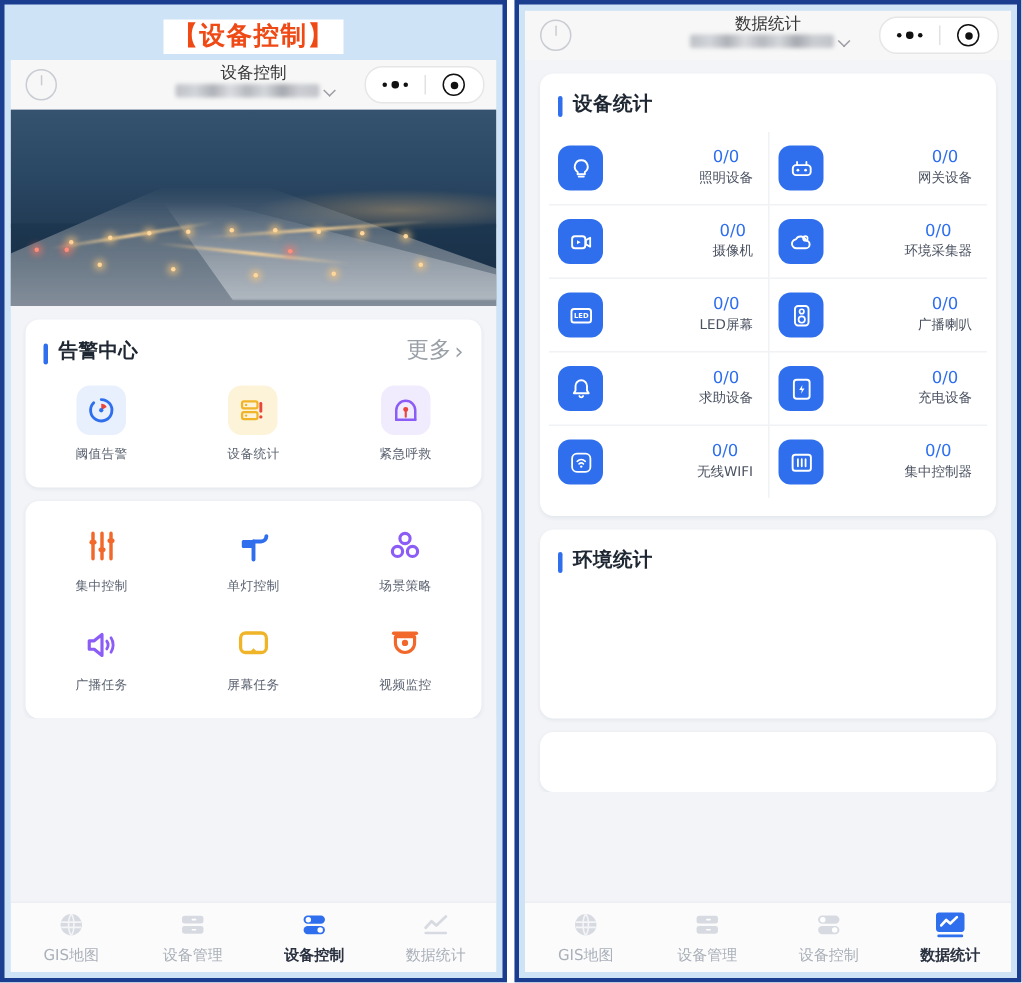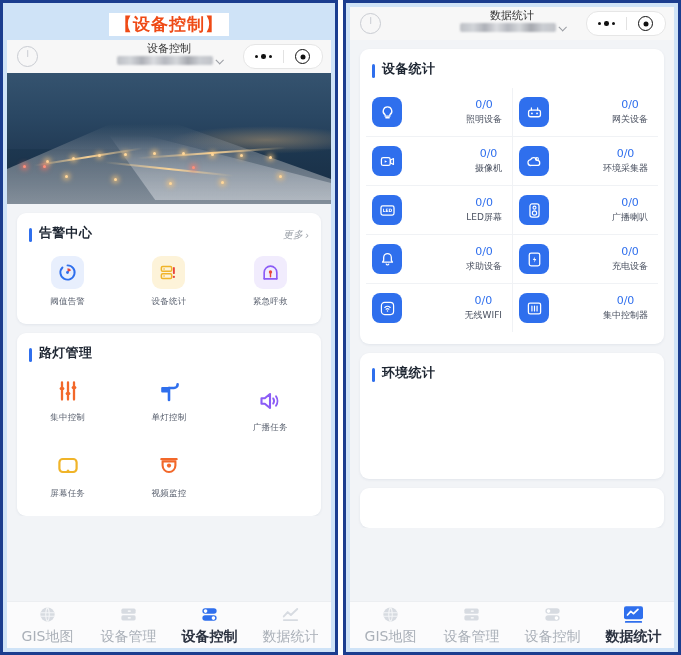--- a/index.html
+++ b/index.html
@@ -168,21 +168,21 @@
   }
   .card-head{
     display:flex;align-items:flex-end;
     padding:0 12px 0 12px;margin-bottom:10px;
   }
   .bar{
     width:3px;height:14px;background:#2f6fed;border-radius:2px;margin-right:7px;flex:none;
   }
   .card-title{font-size:13px;font-weight:bold;color:#1f2733;letter-spacing:.3px;}
   .more{
-    margin-left:auto;font-size:10px;color:#9aa0a8;display:flex;align-items:center;gap:2px;font-style:italic;
+    margin-left:auto;font-size:15px;color:#9aa0a8;display:flex;align-items:center;gap:2px;
   }
   .grid3{display:flex;flex-wrap:wrap;}
   .g-item{
     width:33.333%;
     display:flex;flex-direction:column;align-items:center;
     padding:4px 0 4px 0;
   }
   .g-item.row2{padding-top:14px;}
   .ico-box{
     width:33px;height:33px;border-radius:9px;
@@ -223,21 +223,21 @@
   .spacer{flex:1;background:#f2f4f7;}
   
   .tabbar{
     flex:none;height:46px;background:#fbfbfc;
     border-top:1px solid #eceef1;
     display:flex;align-items:center;
   }
   .tab{
     flex:1;display:flex;flex-direction:column;align-items:center;justify-content:center;gap:3px;
   }
-  .tab-lab{font-size:14px;color:#aab0b8;}
+  .tab-lab{font-size:10px;color:#aab0b8;}
   .tab.active .tab-lab{color:#2b3240;font-weight:bold;}
   .tab-ico{width:22px;height:20px;display:flex;align-items:center;justify-content:center;}
   svg{display:block;}
 </style>
 </head>
 <body>
 
 <div class="stage">
 
   <div class="panel">
@@ -343,24 +343,20 @@
                   <circle cx="12" cy="11.4" r="2.1" fill="#e8453c"></circle>
                   <path d="M12 13.4v4" stroke="#e8453c" stroke-width="1.8" stroke-linecap="round"></path>
                 </svg>
               </div>
               <div class="g-label">紧急呼救</div>
             </div>
           </div>
         </div>
 
         <div class="card">
-          <div class="card-head">
-            <div class="bar"></div>
-            <div class="card-title">路灯管理</div>
-          </div>
           <div class="grid3">
 
             <div class="g-item">
               <div class="ico-plain">
                 <svg width="24" height="24" viewBox="0 0 24 24" fill="none">
                   <path d="M6 3.5v17M12 3.5v17M18 3.5v17" stroke="#f2682a" stroke-width="2.3" stroke-linecap="round"></path>
                   <rect x="3.6" y="8" width="4.8" height="3" rx="1.5" fill="#f2682a"></rect>
                   <rect x="9.6" y="13" width="4.8" height="3" rx="1.5" fill="#f2682a"></rect>
                   <rect x="15.6" y="7" width="4.8" height="3" rx="1.5" fill="#f2682a"></rect>
                 </svg>
@@ -372,20 +368,30 @@
               <div class="ico-plain">
                 <svg width="24" height="24" viewBox="0 0 24 24" fill="none">
                   <path d="M12 21V9" stroke="#2f6fed" stroke-width="2.6" stroke-linecap="round"></path>
                   <path d="M12 9h5a3.6 3.6 0 0 0 3.6-3.6" stroke="#2f6fed" stroke-width="2.6" stroke-linecap="round"></path>
                   <rect x="4.2" y="8" width="8.6" height="5.4" rx="1" fill="#2f6fed"></rect>
                 </svg>
               </div>
               <div class="g-label">单灯控制</div>
             </div>
 
+            <div class="g-item">
+              <div class="ico-plain">
+                <svg width="24" height="24" viewBox="0 0 24 24" fill="none">
+                  <circle cx="12" cy="7" r="3.4" stroke="#8b5cf6" stroke-width="2.1"></circle>
+                  <circle cx="7" cy="15.6" r="3.4" stroke="#8b5cf6" stroke-width="2.1"></circle>
+                  <circle cx="17" cy="15.6" r="3.4" stroke="#8b5cf6" stroke-width="2.1"></circle>
+                </svg>
+              </div>
+              <div class="g-label">场景策略</div>
+            </div>
 
             <div class="g-item row2">
               <div class="ico-plain">
                 <svg width="24" height="24" viewBox="0 0 24 24" fill="none">
                   <path d="M3.5 9.2h3.3L12 5v14l-5.2-4.2H3.5z" stroke="#8b5cf6" stroke-width="2.1" stroke-linejoin="round"></path>
                   <path d="M15.2 9.4c1 1.5 1 3.7 0 5.2" stroke="#8b5cf6" stroke-width="1.9" stroke-linecap="round"></path>
                   <path d="M18 7.2c1.9 2.7 1.9 6.9 0 9.6" stroke="#8b5cf6" stroke-width="1.9" stroke-linecap="round"></path>
                 </svg>
               </div>
               <div class="g-label">广播任务</div>

